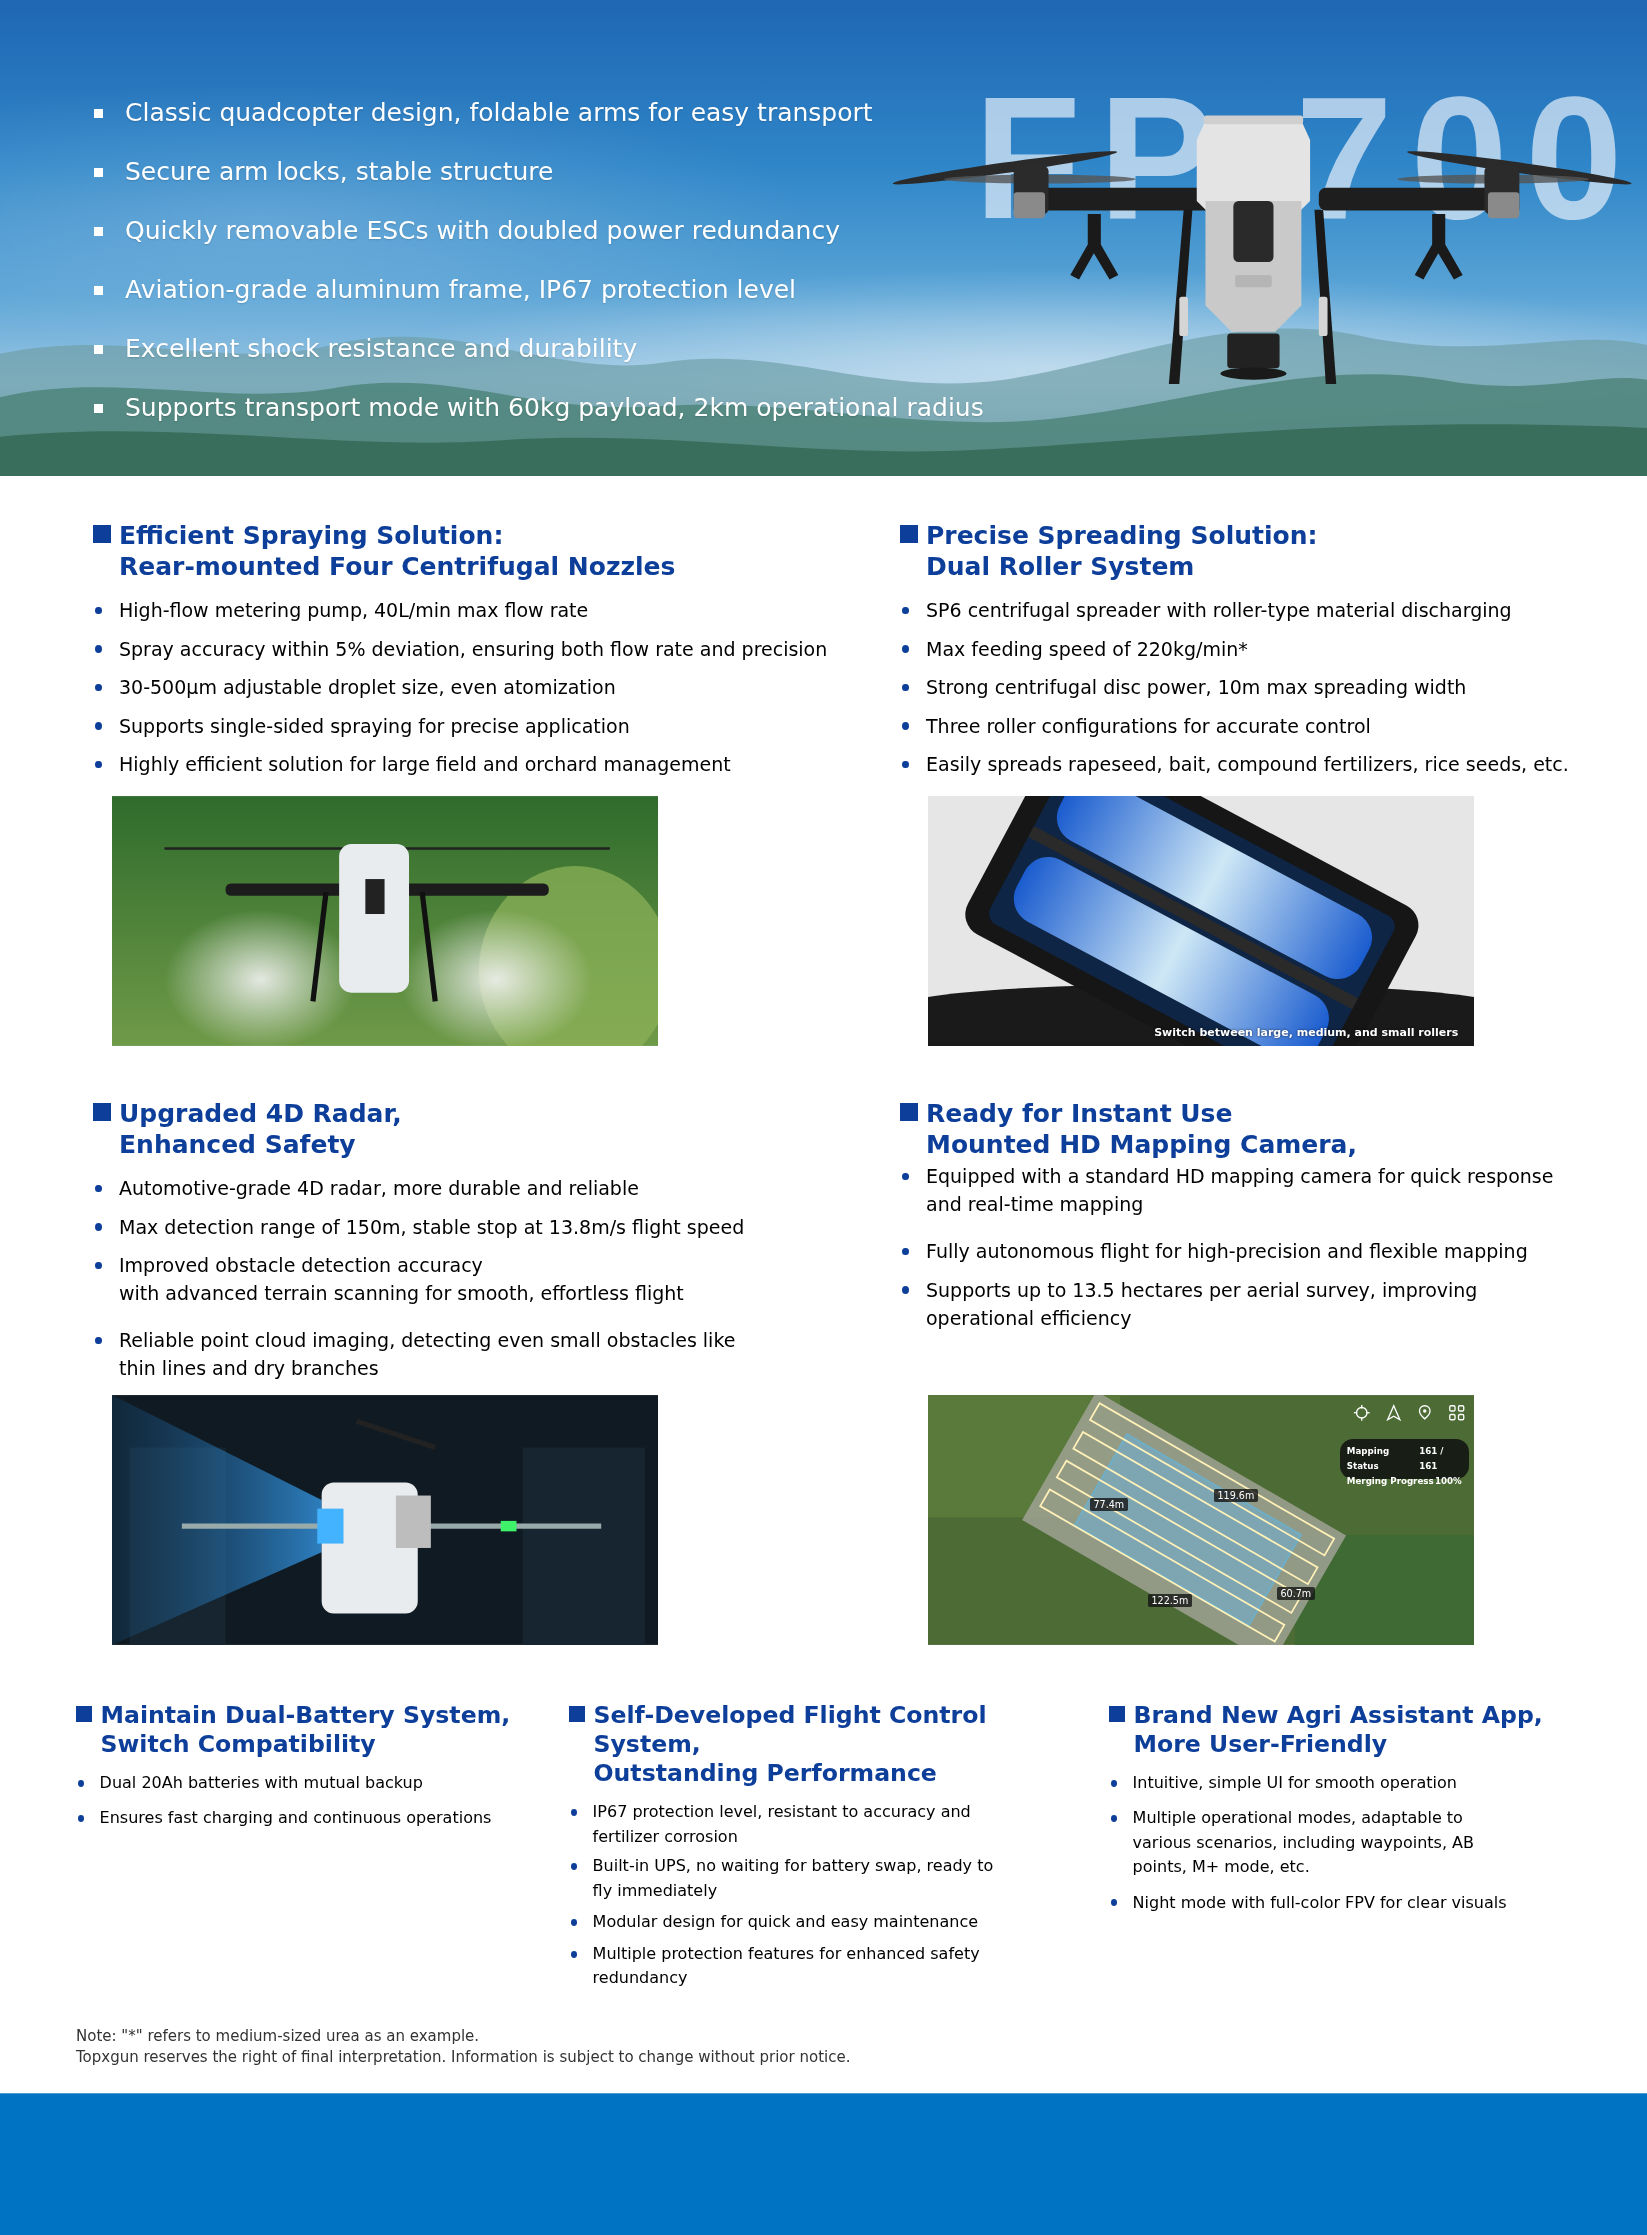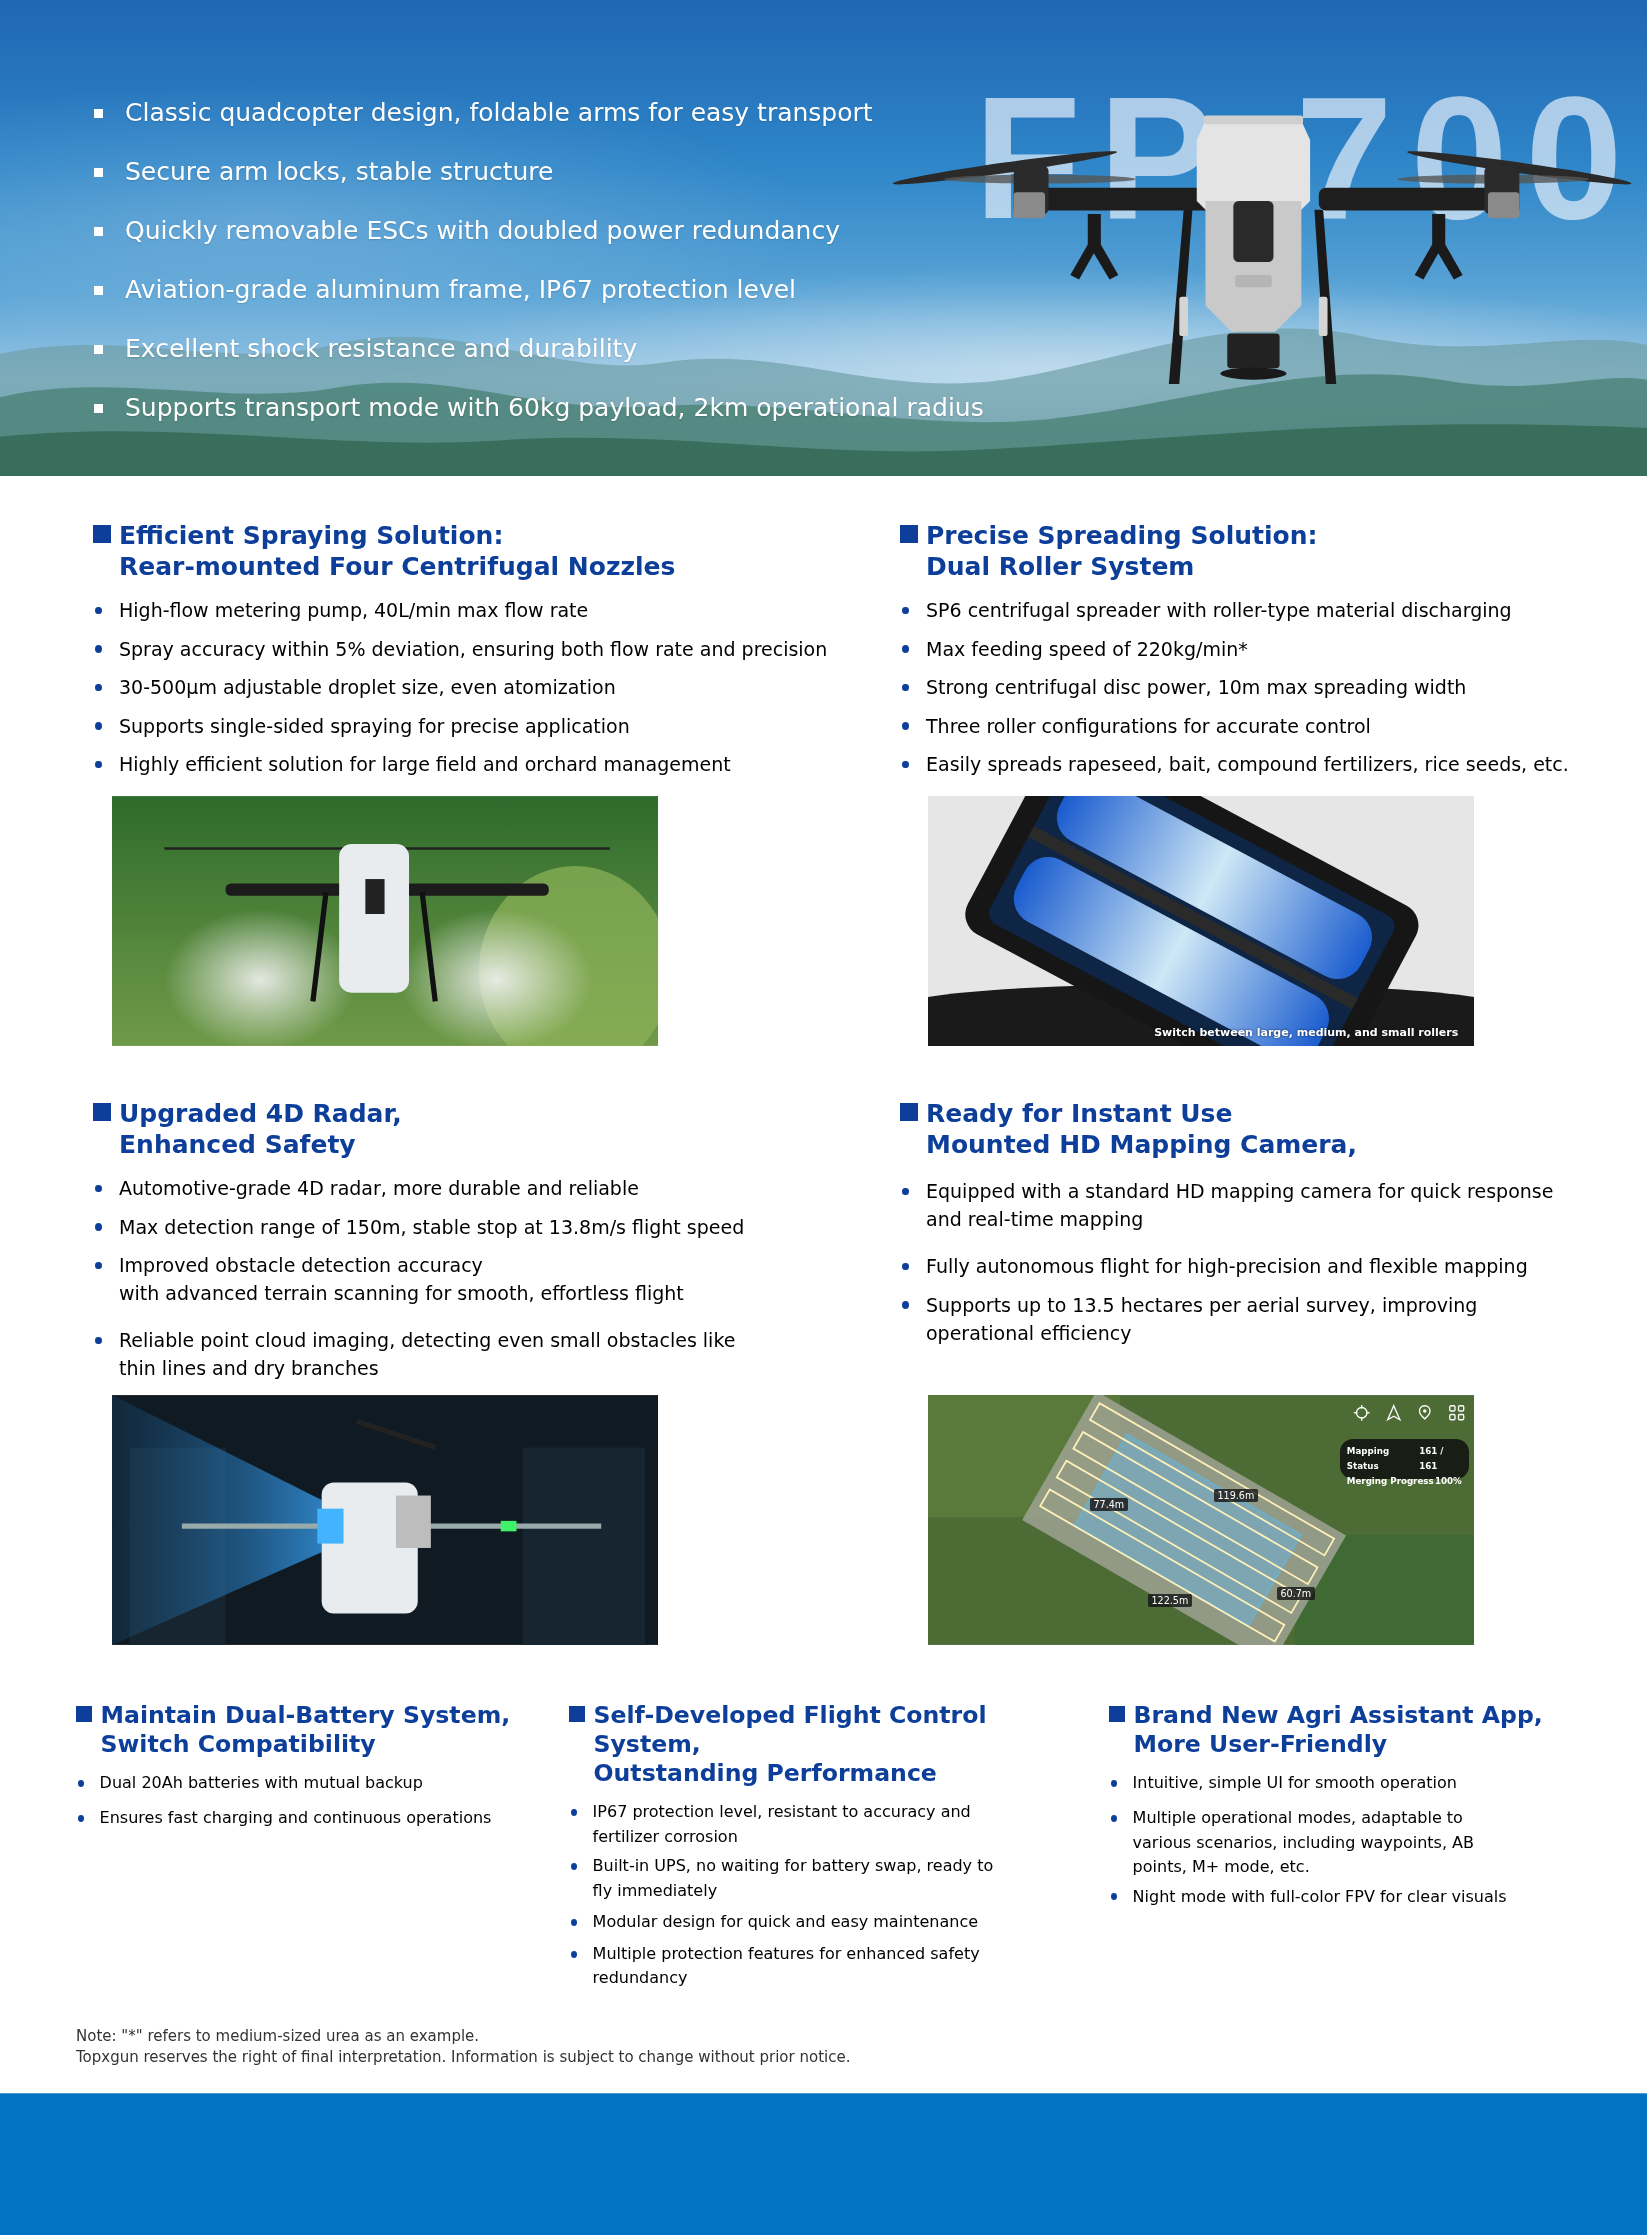--- a/index.html
+++ b/index.html
@@ -276,21 +276,21 @@
     <line x1="280" y1="30" x2="370" y2="60" stroke="#222" stroke-width="6"></line>
   </svg>
 </div>
 
 <div class="sec" style="left:900px; top:1098px; width:742px;">
   <div class="sec-title">
     <i class="sq"></i>
     <span>Ready for Instant Use</span>
     <span>Mounted HD Mapping Camera,</span>
   </div>
-  <ul class="bul" style="margin-top:17px;">
+  <ul class="bul" style="margin-top:2px;">
     <li style="margin-bottom:19px;">
         <i class="dot"></i>
         <span>Equipped with a standard HD mapping camera for quick response</span>
         <span>and real-time mapping</span>
       </li>
     <li>
         <i class="dot"></i>
         <span>Fully autonomous flight for high-precision and flexible mapping</span>
       </li>
     <li>
@@ -411,21 +411,21 @@
   <div class="sec-title">
     <i class="sq"></i>
     <span>Brand New Agri Assistant App,</span>
     <span>More User-Friendly</span>
   </div>
   <ul class="bul">
     <li>
         <i class="dot"></i>
         <span>Intuitive, simple UI for smooth operation</span>
       </li>
-    <li style="margin-bottom:5px;">
+    <li style="margin-bottom:11px;">
         <i class="dot"></i>
         <span>Multiple operational modes, adaptable to</span>
         <span>various scenarios, including waypoints, AB</span>
         <span>points, M+ mode, etc.</span>
       </li>
     <li>
         <i class="dot"></i>
         <span>Night mode with full-color FPV for clear visuals</span>
       </li>
   </ul>

